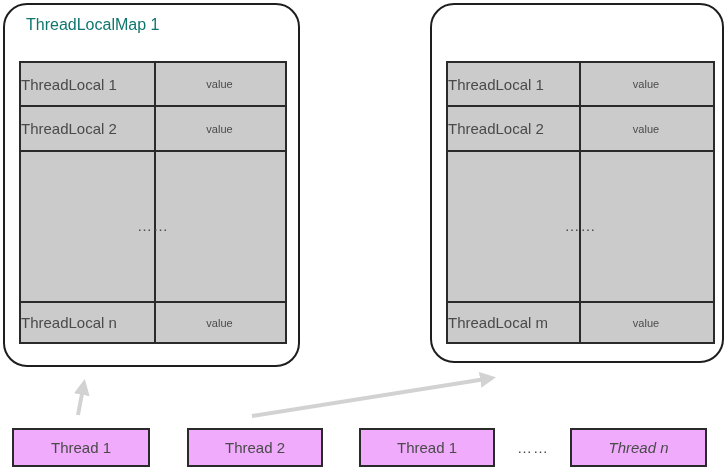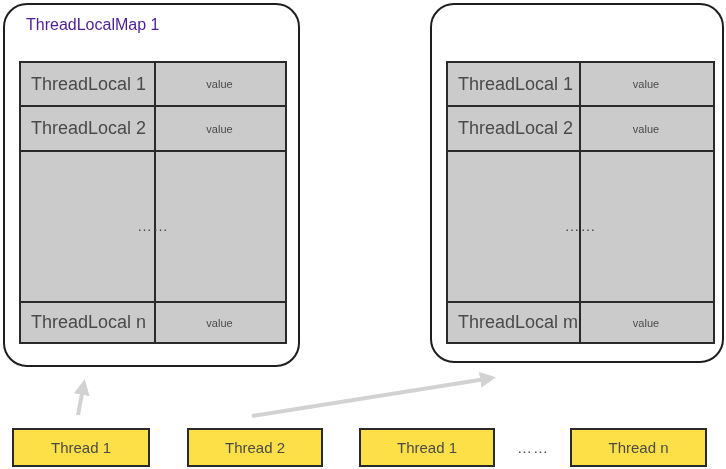--- a/index.html
+++ b/index.html
@@ -7,53 +7,53 @@
     position:relative;width:726px;height:469px;background:#ffffff;overflow:hidden;
     font-family:"Liberation Sans","DejaVu Sans",sans-serif;color:#4a4a4a;
   }
   .arrows{position:absolute;left:0;top:0;pointer-events:none;}
   .map-box{
     position:absolute;background:#ffffff;border:2px solid #1e1e1e;border-radius:24px;
     box-sizing:border-box;
   }
   .map-box.m1{left:3px;top:3px;width:297px;height:364px;}
   .map-box.m2{left:430px;top:3px;width:294px;height:360px;}
-  .map-title{position:absolute;left:21px;top:11px;font-size:16px;color:#4c1d95;white-space:nowrap;}
+  .map-title{position:absolute;left:21px;top:11px;font-size:16px;color:#0f766e;white-space:nowrap;}
   .tlm-table{
     position:absolute;left:14px;top:56px;background:#cbcbcb;border:2px solid #2a2a2a;
     box-sizing:border-box;width:268px;height:283px;
   }
   .m2 .tlm-table{width:269px;}
   .vline{position:absolute;top:0;bottom:0;width:2px;background:#2a2a2a;}
   .m1 .vline{left:133px;}
   .m2 .vline{left:131px;}
   .hline{position:absolute;left:0;right:0;height:2px;background:#2a2a2a;}
   .hl1{top:42px;} .hl2{top:87px;} .hl3{top:238px;}
   .cell-key{
-    position:absolute;left:0;padding-left:10px;font-size:18px;display:flex;align-items:center;
+    position:absolute;left:0;padding-left:0;font-size:15px;display:flex;align-items:center;
     white-space:nowrap;
   }
   .m1 .cell-key{width:127px;} .m2 .cell-key{width:125px;}
   .rk1{top:0;height:42px;} .rk2{top:44px;height:43px;border-radius:15px;} .rk4{top:240px;height:39px;}
   .cell-val{
     position:absolute;font-size:11px;display:flex;align-items:center;justify-content:center;
     white-space:nowrap;
   }
   .m1 .cell-val{left:133px;width:131px;} .m2 .cell-val{left:131px;width:134px;}
   .dots-row{
     position:absolute;left:0;right:0;top:87px;height:151px;display:flex;align-items:center;
     justify-content:center;font-size:15px;letter-spacing:1px;
   }
   .thread-box{
-    position:absolute;top:428px;height:39px;background:#fde047;border:2px solid #2a2a2a;
+    position:absolute;top:428px;height:39px;background:#f0abfc;border:2px solid #2a2a2a;
     box-sizing:border-box;display:flex;align-items:center;justify-content:center;
     font-size:15px;white-space:nowrap;
   }
   .t1{left:12px;width:138px;} .t2{left:187px;width:136px;}
-  .t3{left:359px;width:136px;} .tn{left:570px;width:137px;}
+  .t3{left:359px;width:136px;} .tn{left:570px;width:137px;font-style:italic;}
   .thread-dots{
     position:absolute;top:428px;left:500px;width:66px;height:39px;display:flex;
     align-items:center;justify-content:center;font-size:15px;letter-spacing:1px;
   }
 </style>
 </head>
 <body>
 
 <div class="canvas">
 

